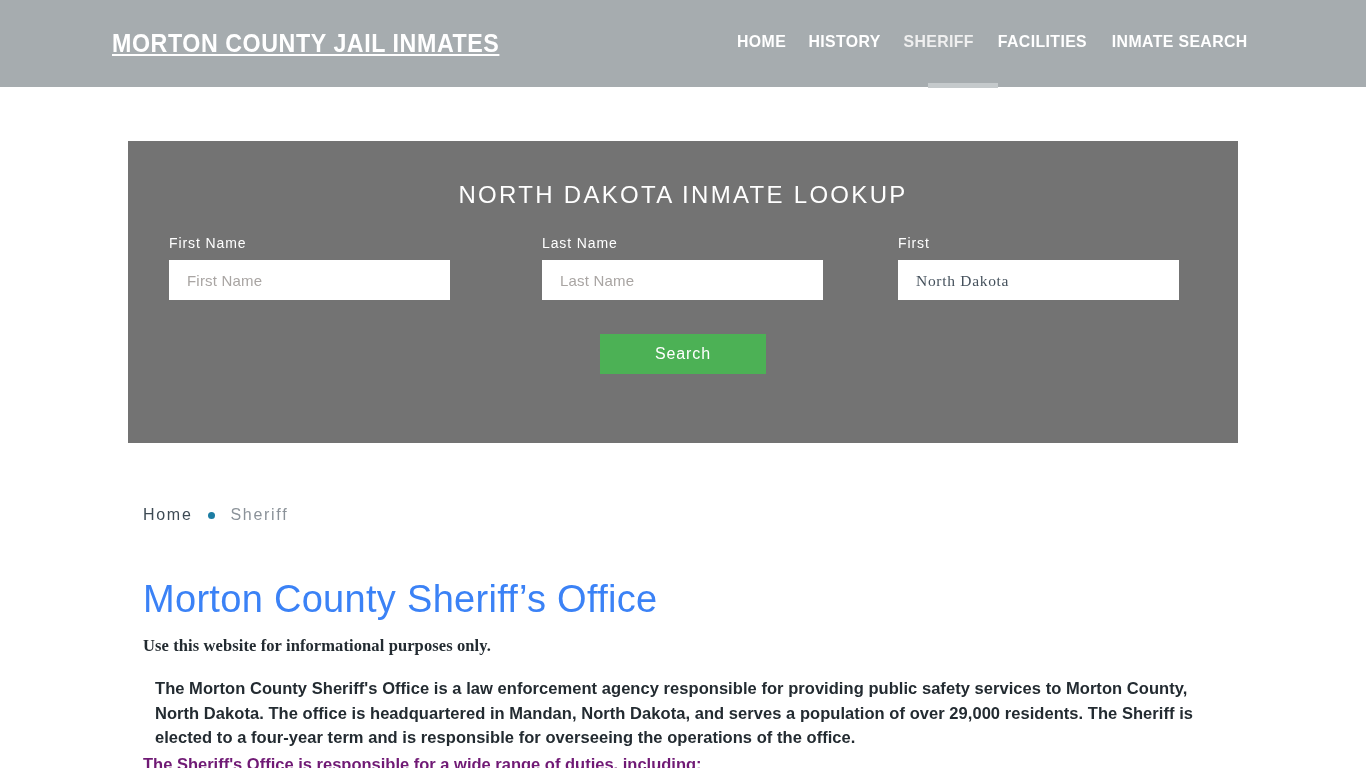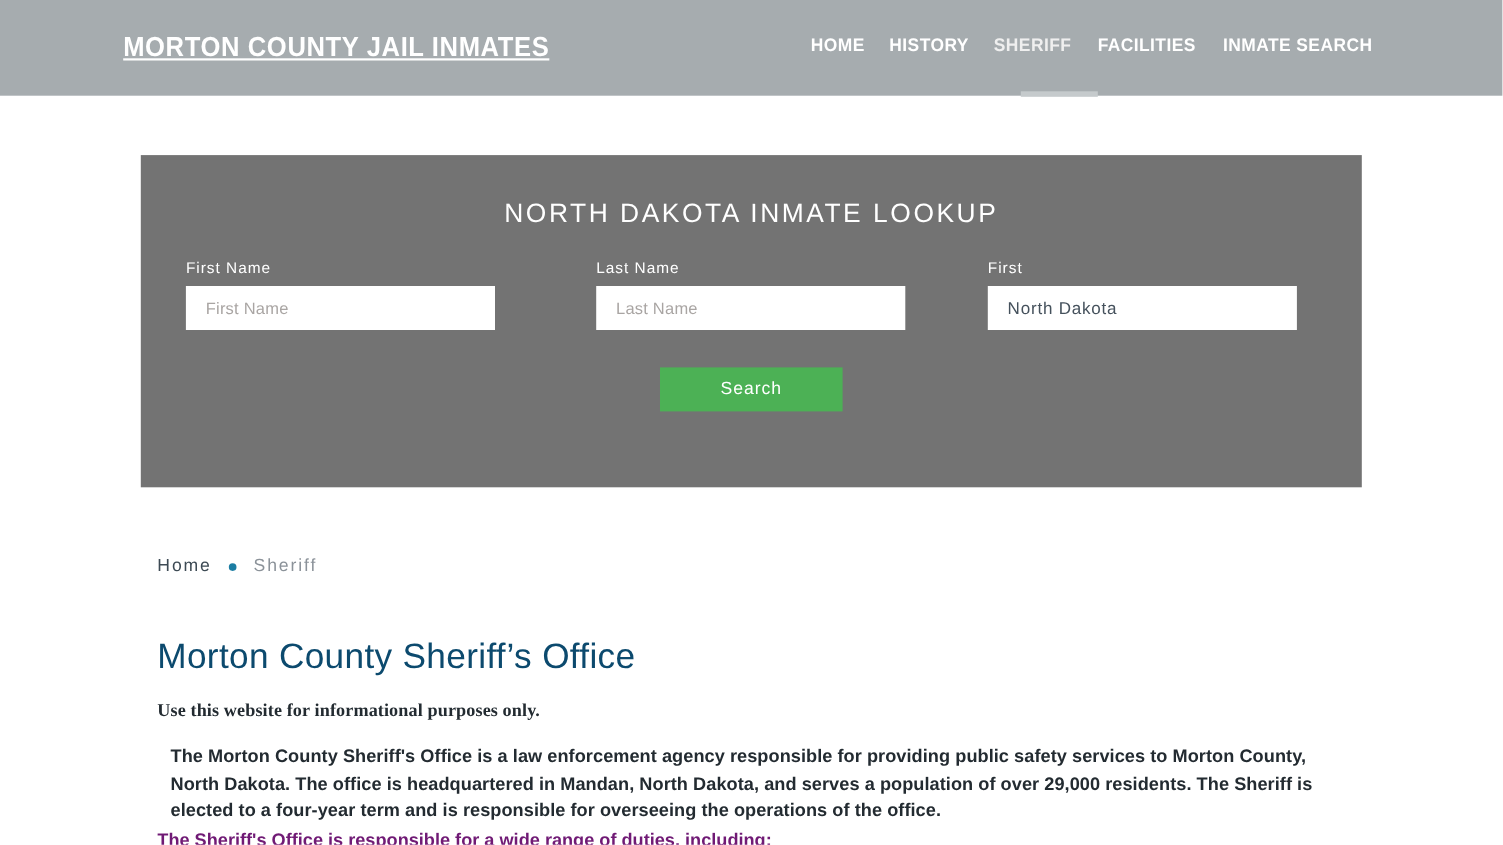--- a/index.html
+++ b/index.html
@@ -141,21 +141,21 @@
   }
 
   .field-select {
     display: block;
     width: 100%;
     height: 40px;
     background: #ffffff;
     border: none;
     outline: none;
     padding: 0 18px;
-    font-family: Liberation Sans, sans-serif;
+    font-family: Liberation Serif, serif;
     font-size: 15.5px;
     color: #45515c;
     letter-spacing: 0.7px;
     -webkit-appearance: none;
     appearance: none;
   }
 
   .search-btn-wrap {
     text-align: center;
     margin-top: 29px;
@@ -207,22 +207,22 @@
     color: #8b9299;
   }
 
   
   .page-title {
     position: absolute;
     left: 143px;
     top: 578px;
     font-family: "Liberation Sans Narrow", "Liberation Sans", sans-serif;
     font-weight: normal;
-    font-size: 32px;
-    color: #0c4a6e;
+    font-size: 38px;
+    color: #3b82f6;
     letter-spacing: 0.3px;
     white-space: nowrap;
   }
 
   .lede {
     position: absolute;
     left: 143px;
     top: 636px;
     font-family: Liberation Serif, serif;
     font-weight: bold;

